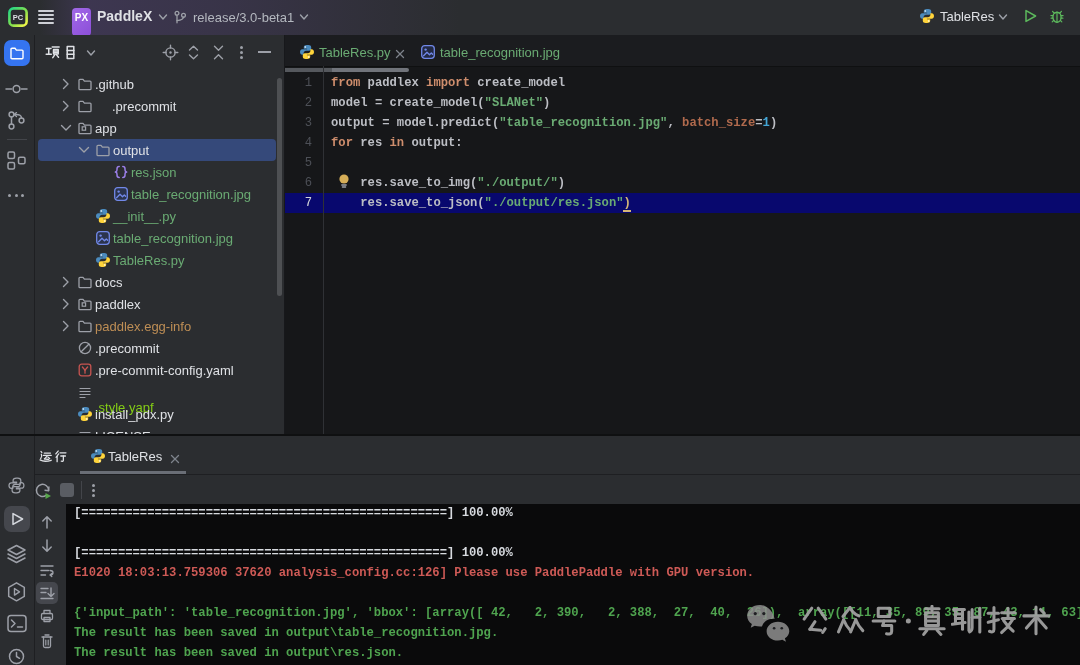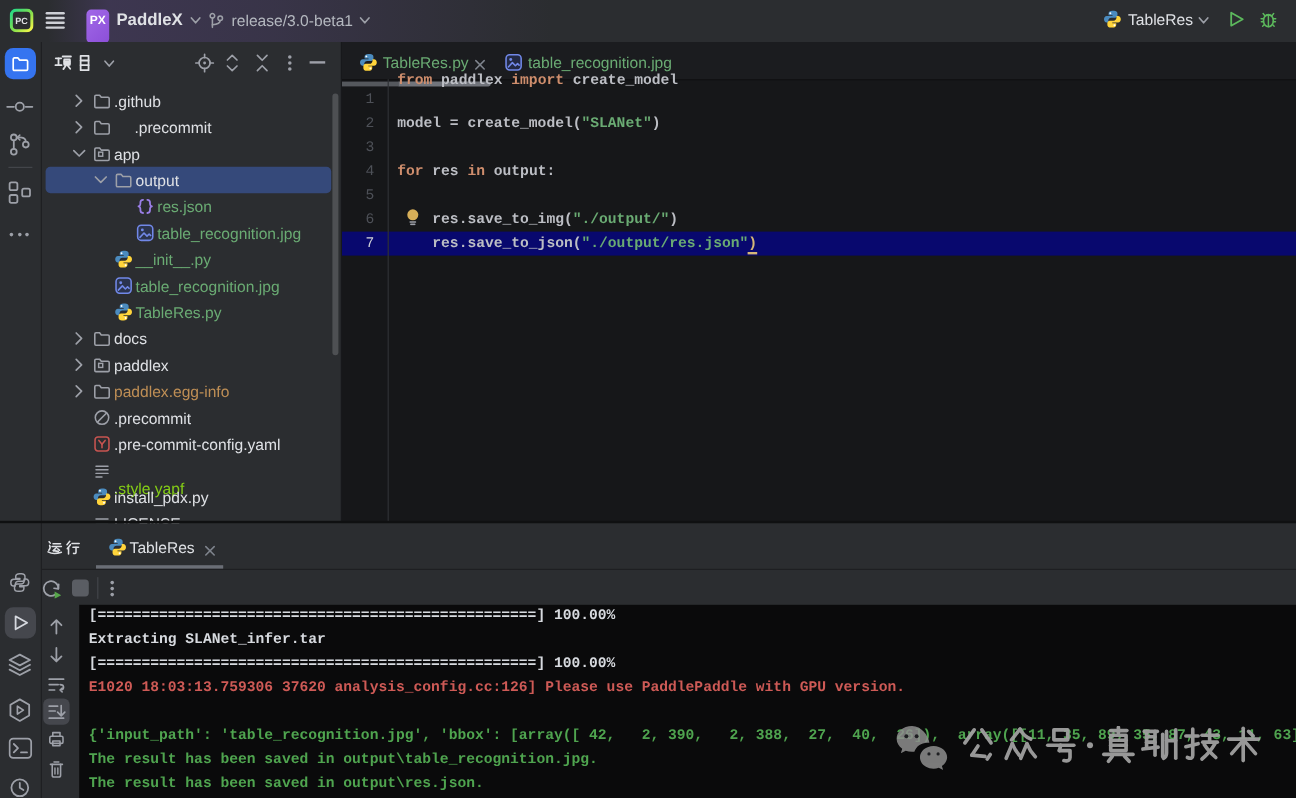--- a/index.html
+++ b/index.html
@@ -295,22 +295,23 @@
 <div class="a mono" style="left:285px;top:113px;width:27px;text-align:right;color:#4D5057;font-weight:400">3</div>
 <div class="a mono" style="left:285px;top:133px;width:27px;text-align:right;color:#4D5057;font-weight:400">4</div>
 <div class="a mono" style="left:285px;top:153px;width:27px;text-align:right;color:#4D5057;font-weight:400">5</div>
 <div class="a mono" style="left:285px;top:173px;width:27px;text-align:right;color:#4D5057;font-weight:400">6</div>
 <div class="a mono" style="left:285px;top:193px;width:27px;text-align:right;color:#D1D3D8;font-weight:400">7</div>
 <div class="a" style="left:323px;top:66px;width:1px;height:370px;background:#2F3135"></div>
 <svg class="a" style="left:337px;top:173px" width="14" height="15" viewBox="0 0 14 15">
       <circle cx="7" cy="6" r="4.6" fill="#D6AE58"></circle>
       <path d="M4.8 12 H9.2 M5.4 14 H8.6" fill="none" stroke="#9DA0A8" stroke-width="1.3" stroke-linecap="round" stroke-linejoin="round"></path>
     </svg>
-<div class="a mono" style="left:331px;top:57px"><span class="k">from</span><span class="w"> paddlex </span><span class="k">import</span><span class="w"> create_model</span></div>
+<div class="a mono" style="left:331px;top:73px"><span class="k">from</span><span class="w"> paddlex </span><span class="k">import</span><span class="w"> create_model</span></div>
 <div class="a mono" style="left:331px;top:93px"><span class="w">model = create_model(</span><span class="s">"SLANet"</span><span class="w">)</span></div>
+<div class="a mono" style="left:331px;top:113px"><span class="w">output = model.predict(</span><span class="s">"table_recognition.jpg"</span><span class="w">, </span><span class="g">batch_size</span><span class="w">=</span><span class="n">1</span><span class="w">)</span></div>
 <div class="a mono" style="left:331px;top:133px"><span class="k">for</span><span class="w"> res </span><span class="k">in</span><span class="w"> output:</span></div>
 <div class="a mono" style="left:331px;top:173px"><span class="w">    res.save_to_img(</span><span class="s">"./output/"</span><span class="w">)</span></div>
 <div class="a mono" style="left:331px;top:193px"><span class="w">    res.save_to_json(</span><span class="s">"./output/res.json"</span><span class="y">)</span></div>
 <div class="a" style="left:623px;top:210px;width:8px;height:1.8px;background:#D5B778"></div>
 <div class="a" style="left:35px;top:436px;width:1045px;height:229px;background:#2B2D30"></div>
 <div class="a" style="left:0;top:434px;width:1080px;height:2px;background:#0F1011"></div>
 <div class="a" style="left:39px;top:450px;display:flex;gap:2px;opacity:1.0">
       <svg width="13" height="13" viewBox="0 0 100 100" fill="none" stroke="#DFE1E5" stroke-width="10" stroke-linecap="round" stroke-linejoin="round">
         <path d="M15 11 l7 9"></path>
         <path d="M18 34 C23 42 21 56 13 66"></path>
@@ -378,21 +379,20 @@
       <path d="M5 5.5 V2.5 H11 V5.5" fill="none" stroke="#9DA0A8" stroke-width="1.3" stroke-linecap="round" stroke-linejoin="round"></path>
       <path d="M5 9.5 H11 V13.5 H5 Z" fill="none" stroke="#9DA0A8" stroke-width="1.3" stroke-linecap="round" stroke-linejoin="round"></path>
     </svg>
 <svg class="a" style="left:39px;top:633px" width="16" height="16" viewBox="0 0 16 16">
       <path d="M3 4 H13" fill="none" stroke="#9DA0A8" stroke-width="1.3" stroke-linecap="round" stroke-linejoin="round"></path>
       <path d="M4.5 4 V13 q0 1.5 1.5 1.5 h4 q1.5 0 1.5-1.5 V4" fill="none" stroke="#9DA0A8" stroke-width="1.3" stroke-linecap="round" stroke-linejoin="round"></path>
       <path d="M6 2 h4" fill="none" stroke="#9DA0A8" stroke-width="1.3" stroke-linecap="round" stroke-linejoin="round"></path>
       <path d="M6.8 7 v5 M9.2 7 v5" fill="none" stroke="#9DA0A8" stroke-width="1.2" stroke-linecap="round" stroke-linejoin="round"></path>
     </svg>
 <div class="a mono" style="left:74px;top:503px;color:#D7DADF">[==================================================] 100.00%</div>
-<div class="a mono" style="left:74px;top:523px;color:#D7DADF">Extracting SLANet_infer.tar</div>
 <div class="a mono" style="left:74px;top:543px;color:#D7DADF">[==================================================] 100.00%</div>
 <div class="a mono" style="left:74px;top:563px;color:#CE5A56">E1020 18:03:13.759306 37620 analysis_config.cc:126] Please use PaddlePaddle with GPU version.</div>
 <div class="a mono" style="left:74px;top:603px;color:#4FA44F">{'input_path': 'table_recognition.jpg', 'bbox': [array([ 42,   2, 390,   2, 388,  27,  40,  26]),  array([[11, 35, 89, 35, 87, 43, 11, 63]]),</div>
 <div class="a mono" style="left:74px;top:643px;color:#4FA44F">The result has been saved in output\res.json.</div>
 <div class="a mono" style="left:74px;top:623px;color:#4FA44F">The result has been saved in output\table_recognition.jpg.</div>
 <svg class="a" style="left:746px;top:604px" width="50" height="40" viewBox="0 0 52 42">
 <g fill="#8F8F8F" opacity=".85">
 <path d="M14.5 1 C6.5 1 1 6 1 12.3 c0 3.6 1.9 6.6 4.9 8.7 l-1.2 4 4.2-2.2 c1.7.5 3.6.8 5.6.8 .7 0 1.4 0 2-.1 1.5-4.6 6-7.9 11.4-7.9 .6 0 1.2 0 1.8.1 C28.9 9.4 22.6 1 14.5 1 z"></path>
 <path d="M33.3 18.6 c-6.6 0-11.9 4.4-11.9 9.9 0 5.5 5.3 9.9 11.9 9.9 1.6 0 3.2-.3 4.6-.8 l3.8 2 -1.1-3.6 c2.7-1.8 4.6-4.5 4.6-7.5 0-5.5-5.3-9.9-11.9-9.9 z"></path>
 </g>

